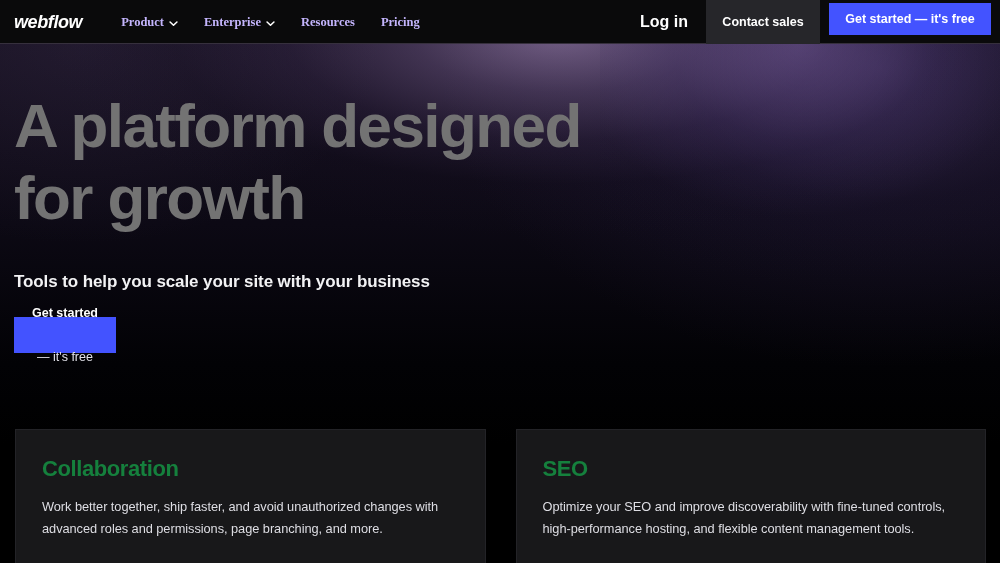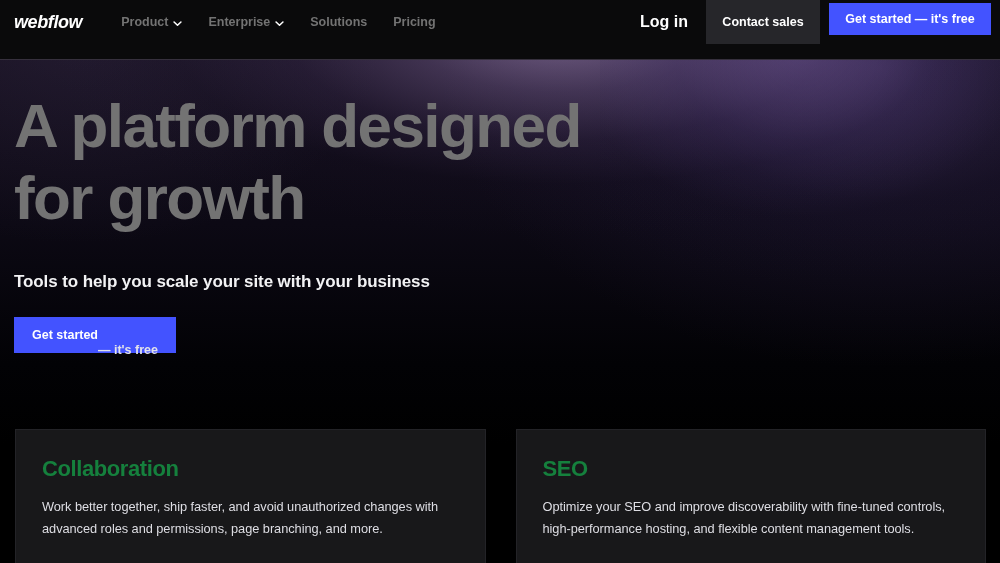--- a/index.html
+++ b/index.html
@@ -14,21 +14,21 @@
     position: relative;
     width: 1000px; height: 563px;
     background: #000000;
     overflow: hidden;
   }
 
   
   .navbar {
     position: absolute;
     top: 0; left: 0;
-    width: 1000px; height: 60px;
+    width: 1000px; height: 44px;
     background: #0a0a0b;
     display: flex;
     align-items: stretch;
     z-index: 20;
     border-bottom: 1px solid rgba(160,140,180,0.30);
   }
   .nav-left {
     display: flex;
     align-items: center;
     height: 44px;
@@ -43,25 +43,26 @@
     margin-right: 26px;
     line-height: 44px;
     white-space: nowrap;
   }
   .nav-item {
     display: flex;
     align-items: center;
     gap: 5px;
     height: 44px;
     padding: 0 13px;
-    color: #737373;
-    font-size: 12.5px;
-    font-weight: bold;
-    white-space: nowrap;
-    cursor: pointer;
+    color: #c4b5fd;
+    font-size: 12.5px;
+    font-weight: bold;
+    white-space: nowrap;
+    cursor: pointer;
+    font-family: Liberation Serif, serif;
   }
   .chev {
     display: inline-block;
     width: 9px; height: 9px;
     position: relative;
     top: 1px;
   }
   .chev svg { display: block; }
 
   .nav-spacer { flex: 1 1 auto; }
@@ -180,30 +181,31 @@
     justify-content: center;
     gap: 0px;
     margin-top: 25px;
     height: 36px;
     padding: 0 18px;
     background: #4353ff;
     border: none;
     cursor: pointer;
     font-family: inherit;
     white-space: nowrap;
+    flex-direction: column;
   }
   .btn-hero-strong {
     color: #ffffff;
     font-size: 12.5px;
     font-weight: bold;
   }
   .btn-hero-light {
     color: #e2e2ea;
     font-size: 12.5px;
-    font-weight: bold;
+    font-weight: normal;
     margin-top: 30px;
   }
 
   
   .cards {
     position: absolute;
     top: 429px; left: 0;
     width: 1000px;
     height: 160px;
     display: flex;
@@ -257,21 +259,21 @@
         <span>Enterprise</span>
         <span class="chev">
           <svg width="9" height="9" viewBox="0 0 10 10">
               <path d="M1.2 3.3 L5 7 L8.8 3.3" stroke="#ffffff" stroke-width="1.7" fill="none" stroke-linecap="round" stroke-linejoin="round"></path>
             </svg>
         </span>
       </div>
 
 
       <div class="nav-item">
-        <span>Solutions</span>
+        <span>Resources</span>
       </div>
 
       <div class="nav-item">
         <span>Pricing</span>
       </div>
     </div>
 
     <div class="nav-spacer"></div>
 
     <div class="nav-right">

